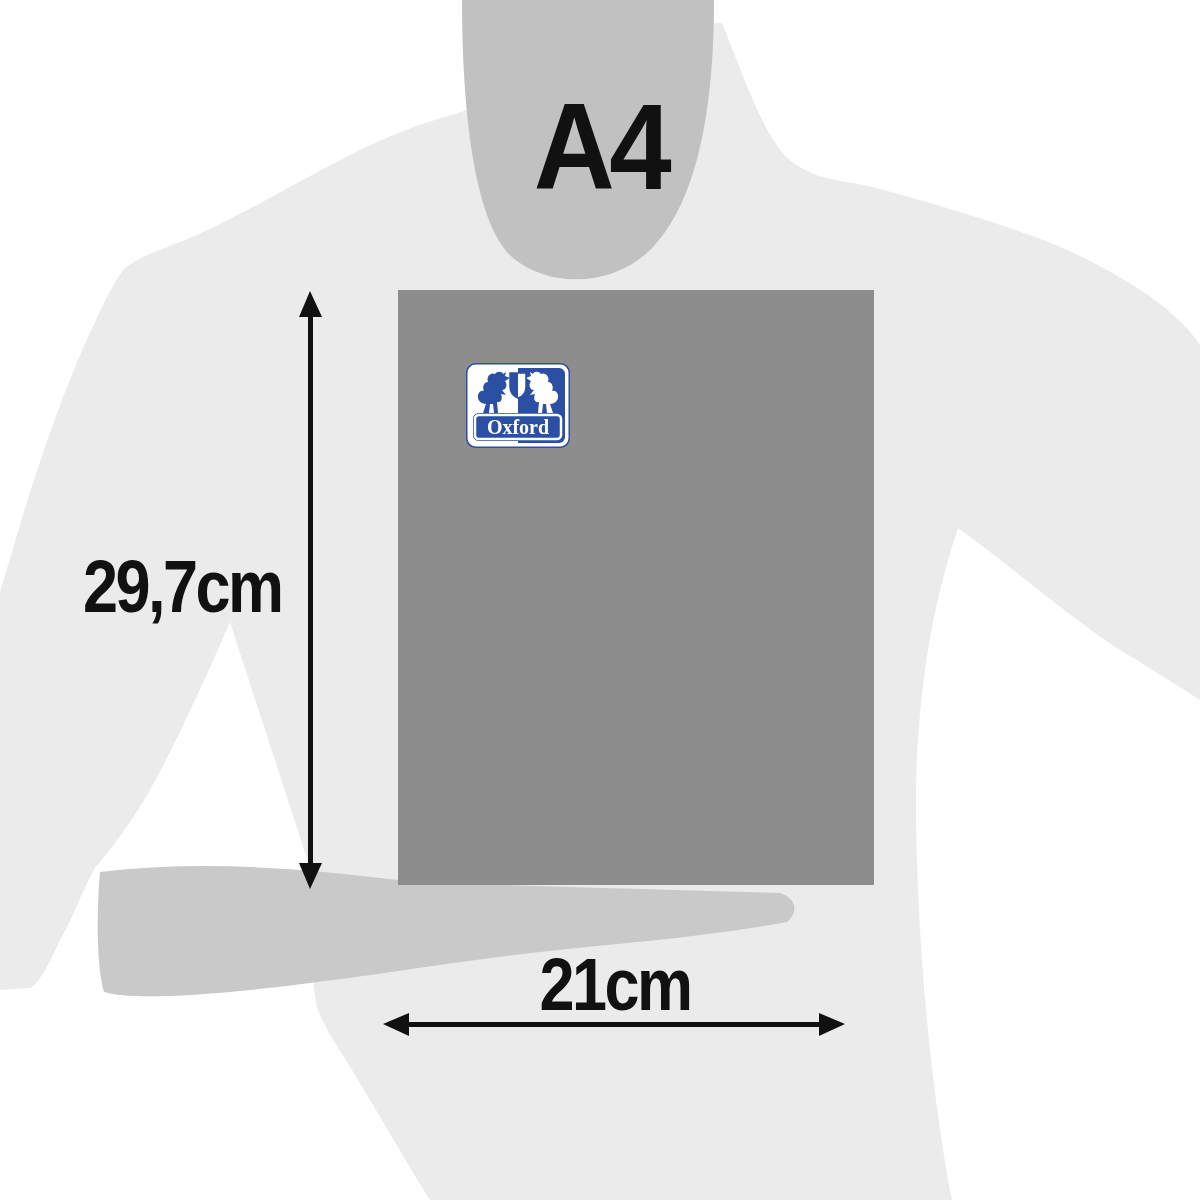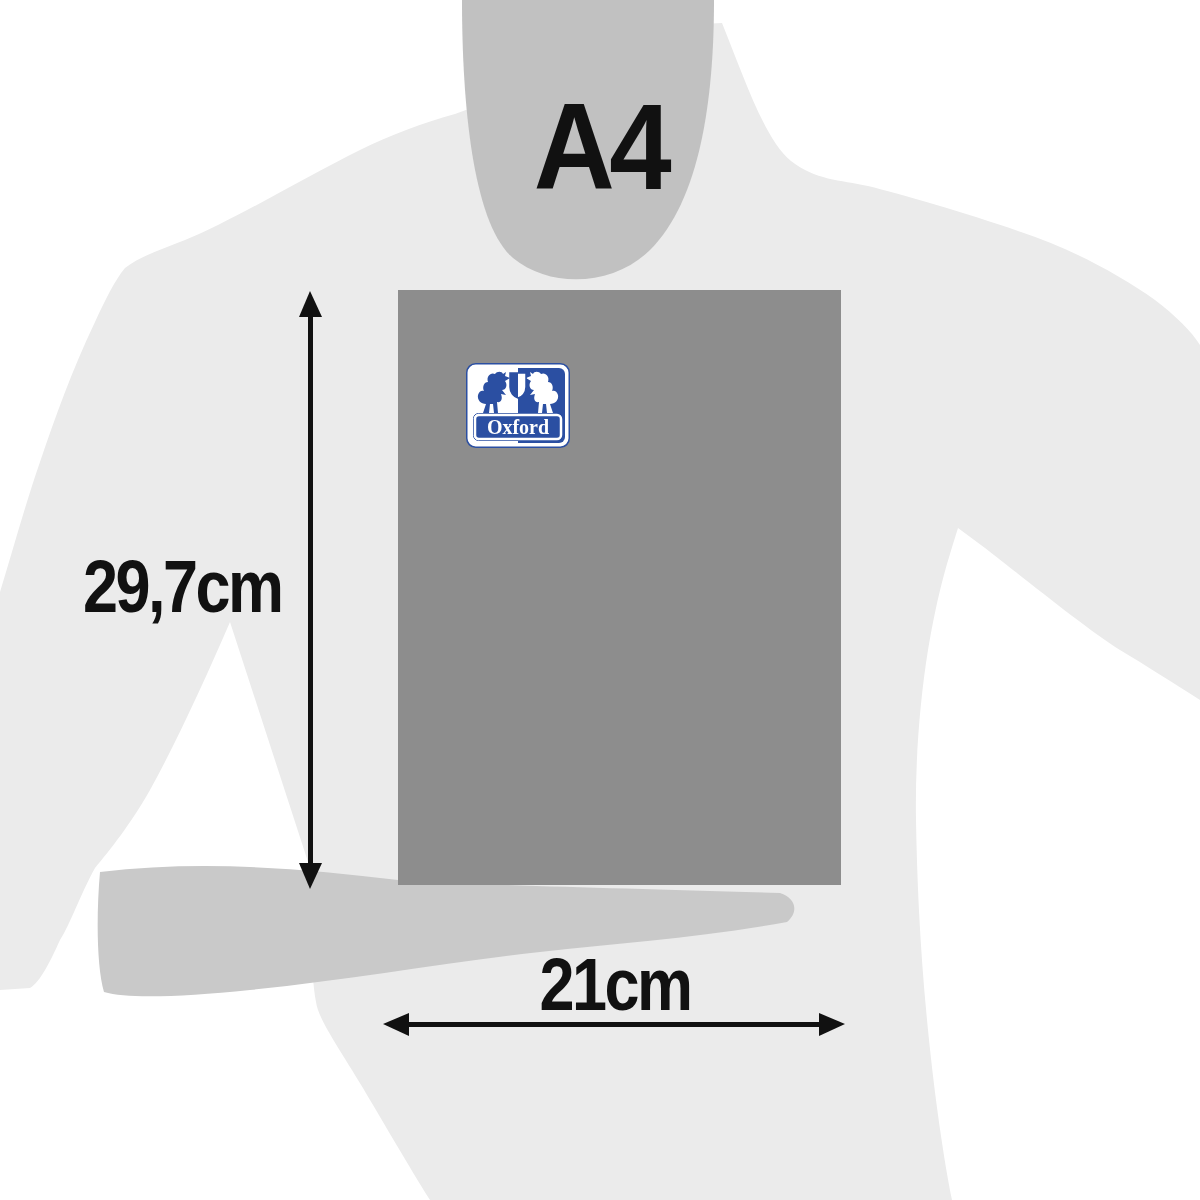--- a/index.html
+++ b/index.html
@@ -23,20 +23,21 @@
     transform:scaleX(.84); transform-origin:left top;
   }
   .label-width {
     left:495px; top:947px; width:240px; text-align:center;
     font-size:75px; letter-spacing:-3px;
     transform:scaleX(.84); transform-origin:center top;
   }
   .notebook {
     position:absolute; left:398px; top:290px; width:443px; height:595px;
     background:#8d8d8d;
+    padding-left:33px;
   }
   .oxford-logo { position:absolute; left:68px; top:73px; }
 </style>
 </head>
 <body>
 
 <div class="stage">
 
   <svg class="bg" width="1200" height="1200" viewBox="0 0 1200 1200">
 

